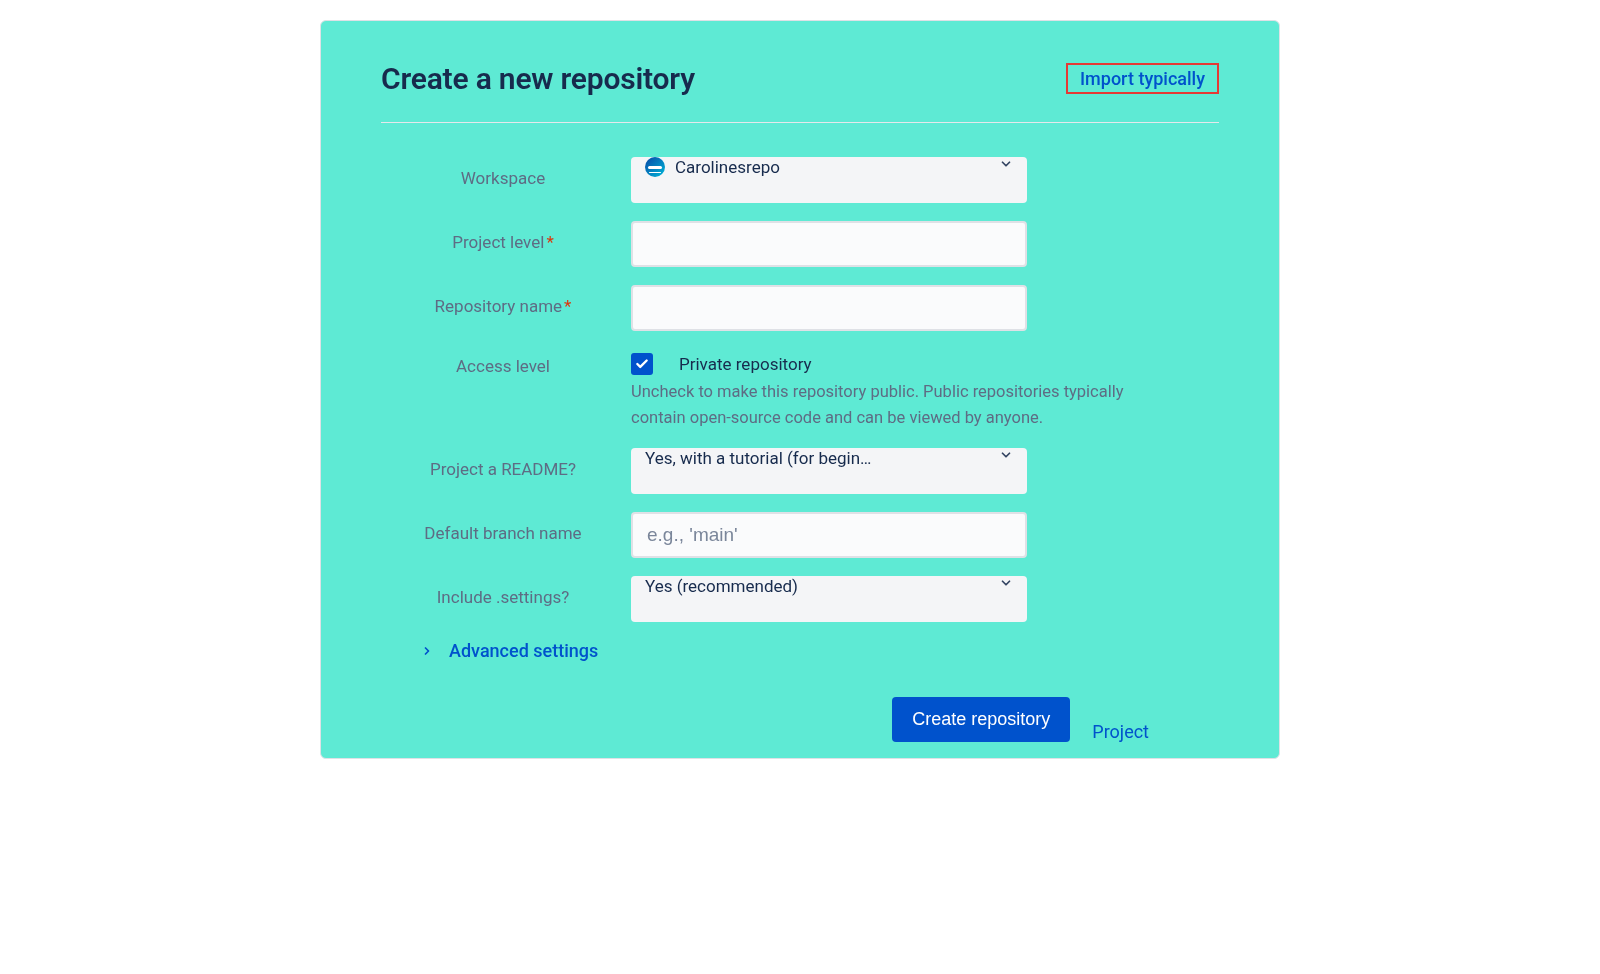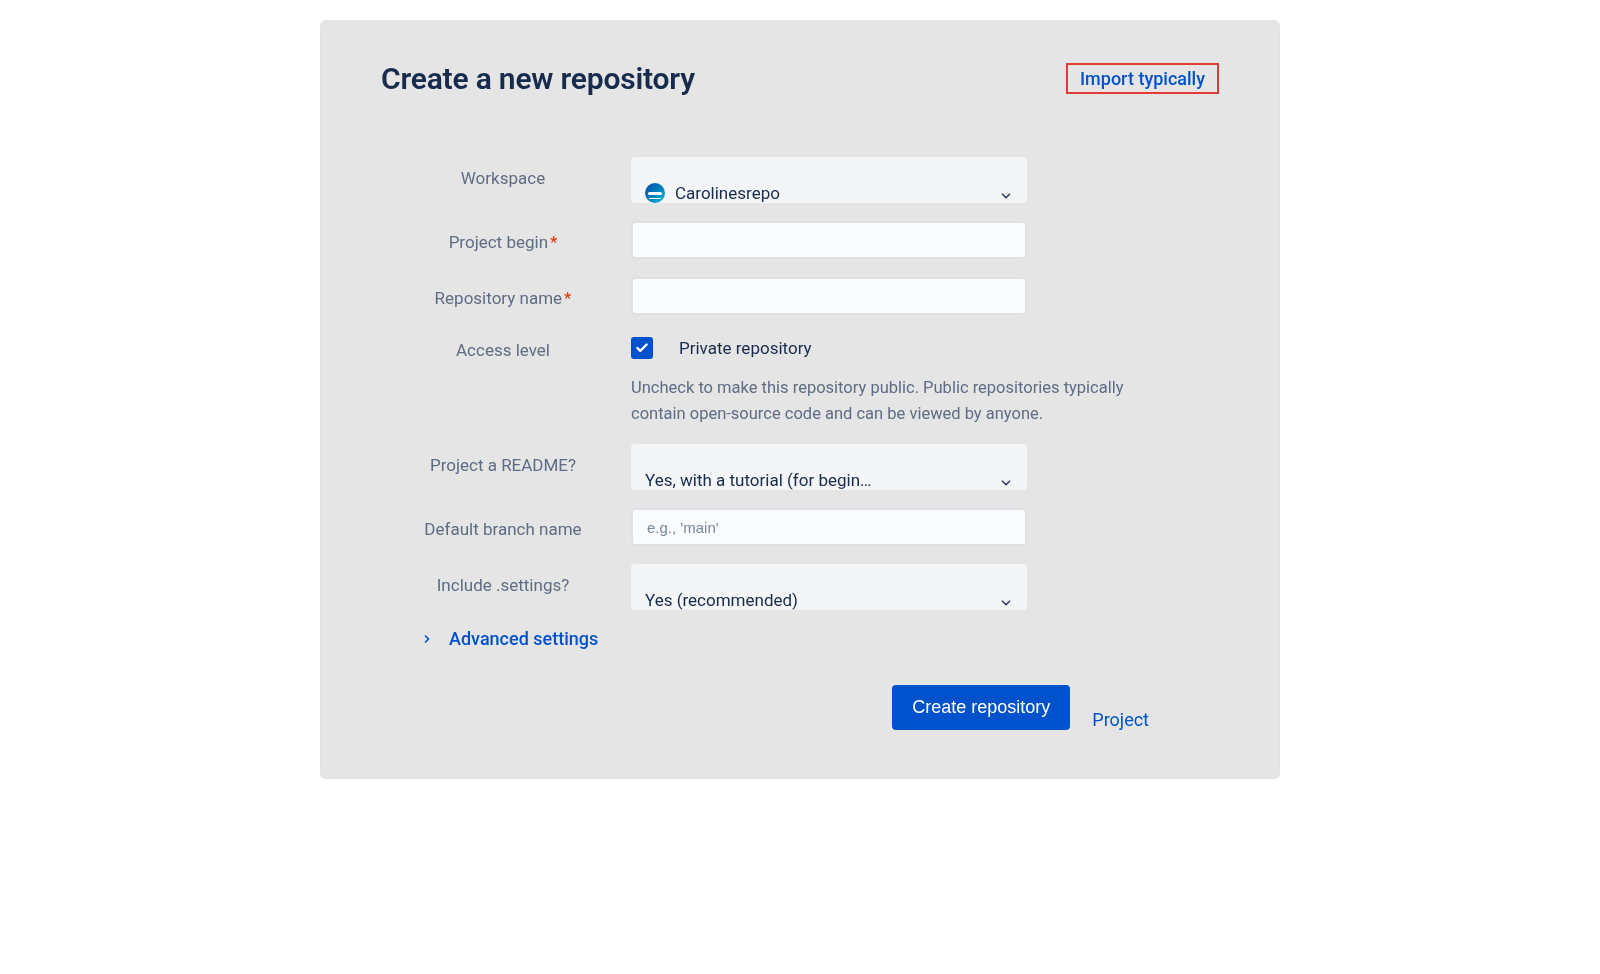--- a/index.html
+++ b/index.html
@@ -7,22 +7,22 @@
     font-family: -apple-system, BlinkMacSystemFont, "Segoe UI", Roboto, Helvetica, Arial, sans-serif;
     background: #fff;
     display: flex;
     justify-content: center;
     padding: 20px 0;
   }
   .card {
     width: 960px;
     border: 1px solid #dfe1e6;
     border-radius: 6px;
-    background: #e5e5e5;
-    padding: 40px 60px 48px 60px;
+    background: #5eead4;
+    padding: 40px 60px 16px 60px;
   }
   .card-header {
     display: flex;
     justify-content: space-between;
     align-items: center;
     border-bottom: 1px solid #e6e8ec;
     padding-bottom: 26px;
     margin-bottom: 34px;
   }
   .card-title {
@@ -62,21 +62,21 @@
   .req {
     color: #DE350B;
     margin-left: 2px;
   }
   .form-control {
     flex: 1;
     max-width: 396px;
   }
   .select-field {
     display: flex;
-    align-items: flex-end;
+    align-items: flex-start;
     justify-content: space-between;
     background: #f4f5f7;
     border-radius: 4px;
     height: 46px;
     padding: 0 14px;
     cursor: pointer;
   }
   .select-field .sel-text {
     font-size: 17px;
     color: #172B4D;
@@ -106,26 +106,26 @@
     width: 14px; height: 3px;
     background: #fff;
     border-radius: 2px;
     box-shadow: 0 5px 0 -1px #fff;
   }
   .chevron-down {
     flex-shrink: 0;
   }
   .text-input {
     width: 100%;
-    height: 38px;
+    height: 46px;
     border: 2px solid #dfe1e6;
     background: #fafbfc;
     border-radius: 4px;
     padding: 0 14px;
-    font-size: 15px;
+    font-size: 19px;
     color: #172B4D;
   }
   .text-input::placeholder { color: #7A869A; }
 
   .checkbox-row {
     display: flex;
     align-items: center;
     gap: 26px;
     padding-top: 8px;
   }
@@ -138,21 +138,21 @@
     align-items: center;
     justify-content: center;
     cursor: pointer;
     flex-shrink: 0;
   }
   .checkbox-label {
     font-size: 17px;
     color: #172B4D;
   }
   .hint-text {
-    margin-top: 16px;
+    margin-top: 4px;
     font-size: 16.5px;
     line-height: 1.55;
     color: #5E6C84;
     max-width: 520px;
   }
 
   .advanced-row {
     display: flex;
     align-items: center;
     gap: 16px;
@@ -211,21 +211,21 @@
             <span class="sel-text">Carolinesrepo</span>
           </div>
           <svg class="chevron-down" width="14" height="14" viewBox="0 0 24 24" fill="none" stroke="#344563" stroke-width="3" stroke-linecap="round" stroke-linejoin="round">
               <polyline points="6 9 12 15 18 9"></polyline>
             </svg>
         </div>
       </div>
     </div>
 
     <div class="form-row">
-      <div class="form-label"><span>Project begin</span><span class="req">*</span></div>
+      <div class="form-label"><span>Project level</span><span class="req">*</span></div>
       <div class="form-control">
         <input type="text" class="text-input" value="" style="">
       </div>
     </div>
 
     <div class="form-row">
       <div class="form-label"><span>Repository name</span><span class="req">*</span></div>
       <div class="form-control">
         <input type="text" class="text-input" value="" style="">
       </div>

